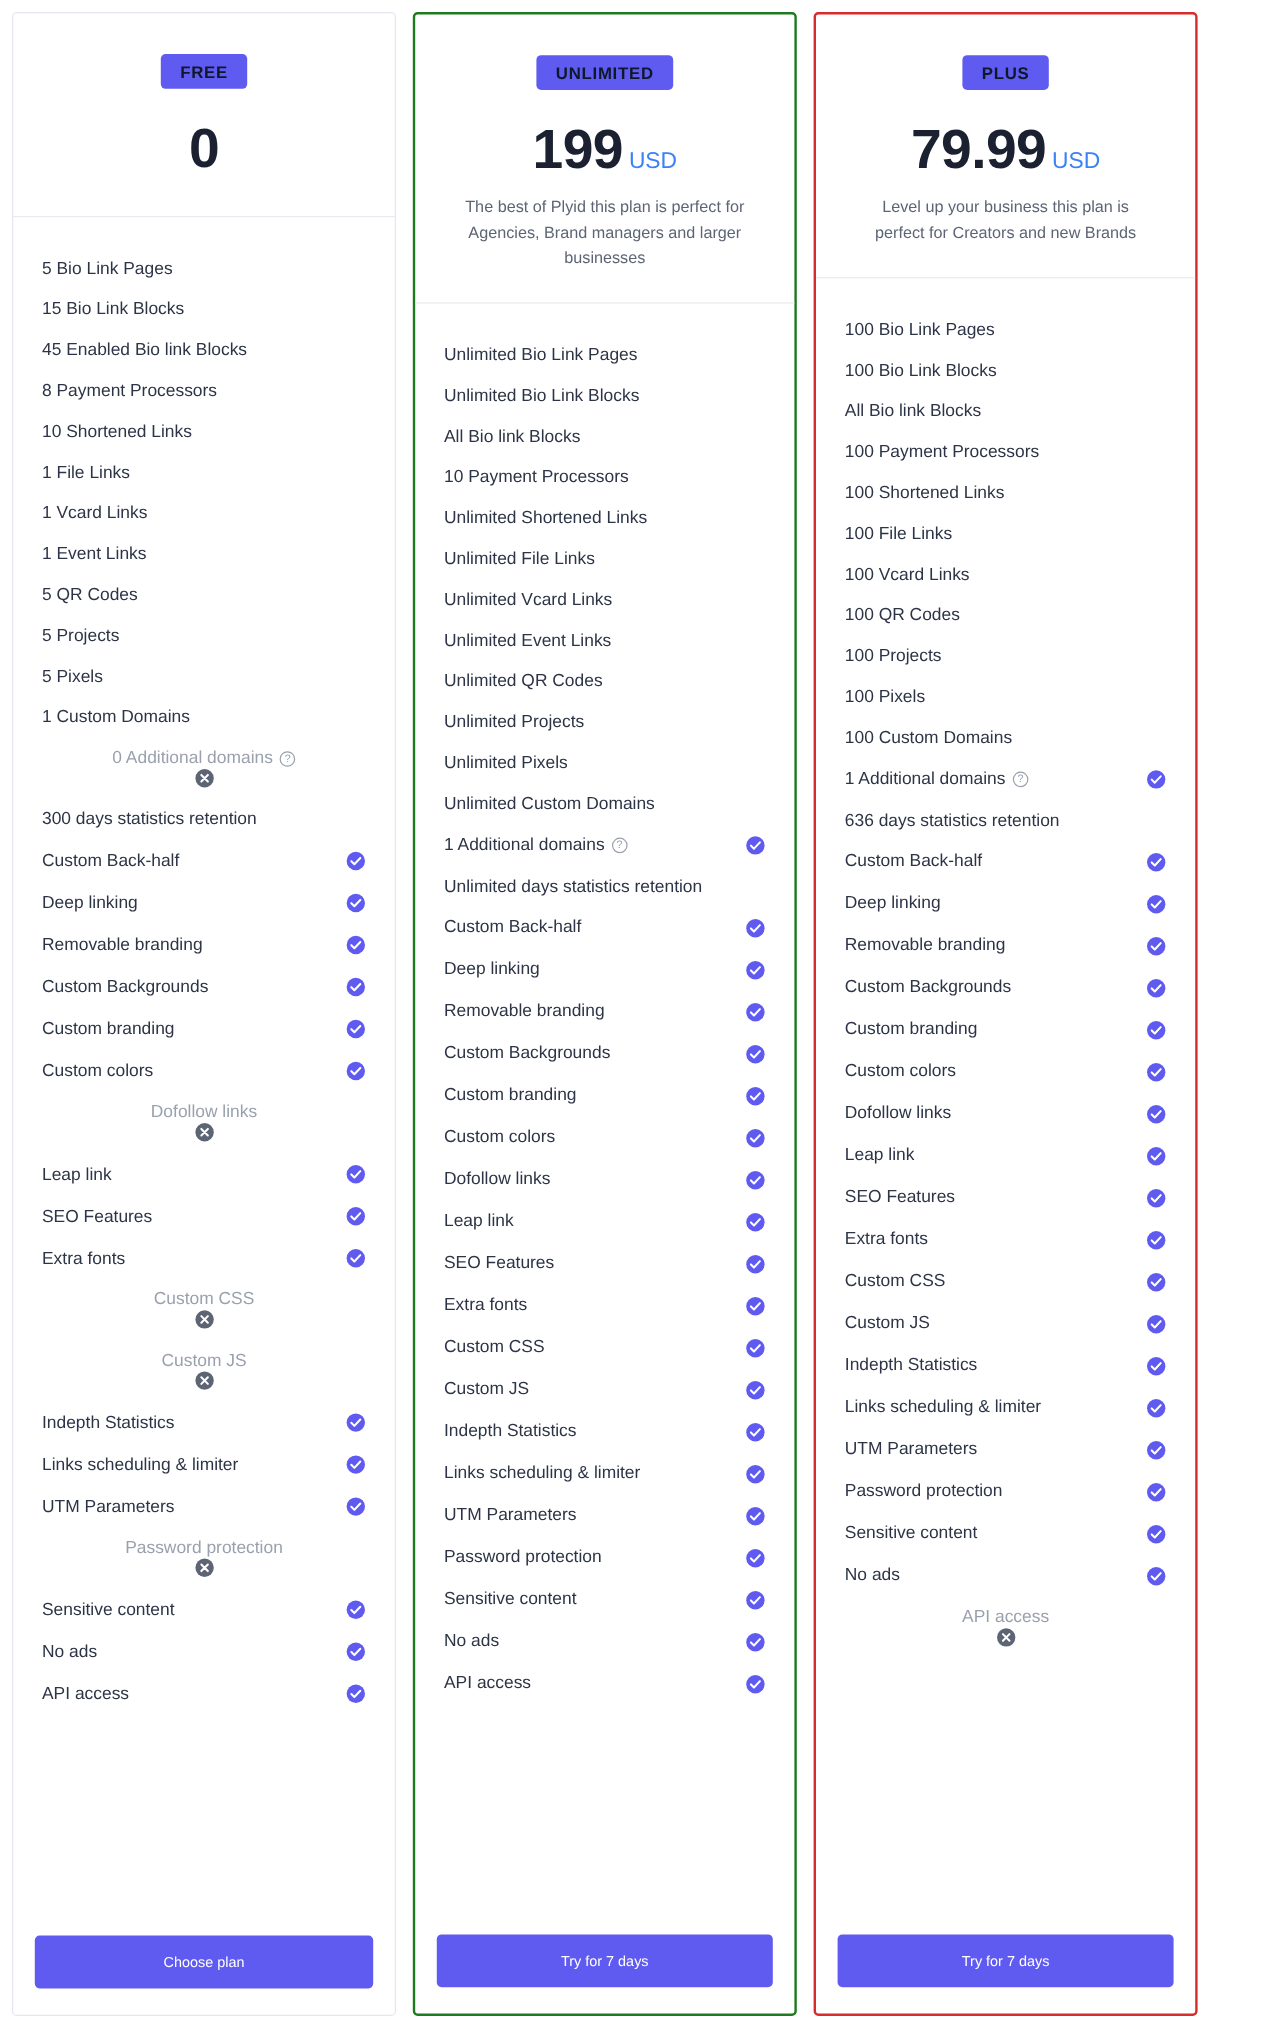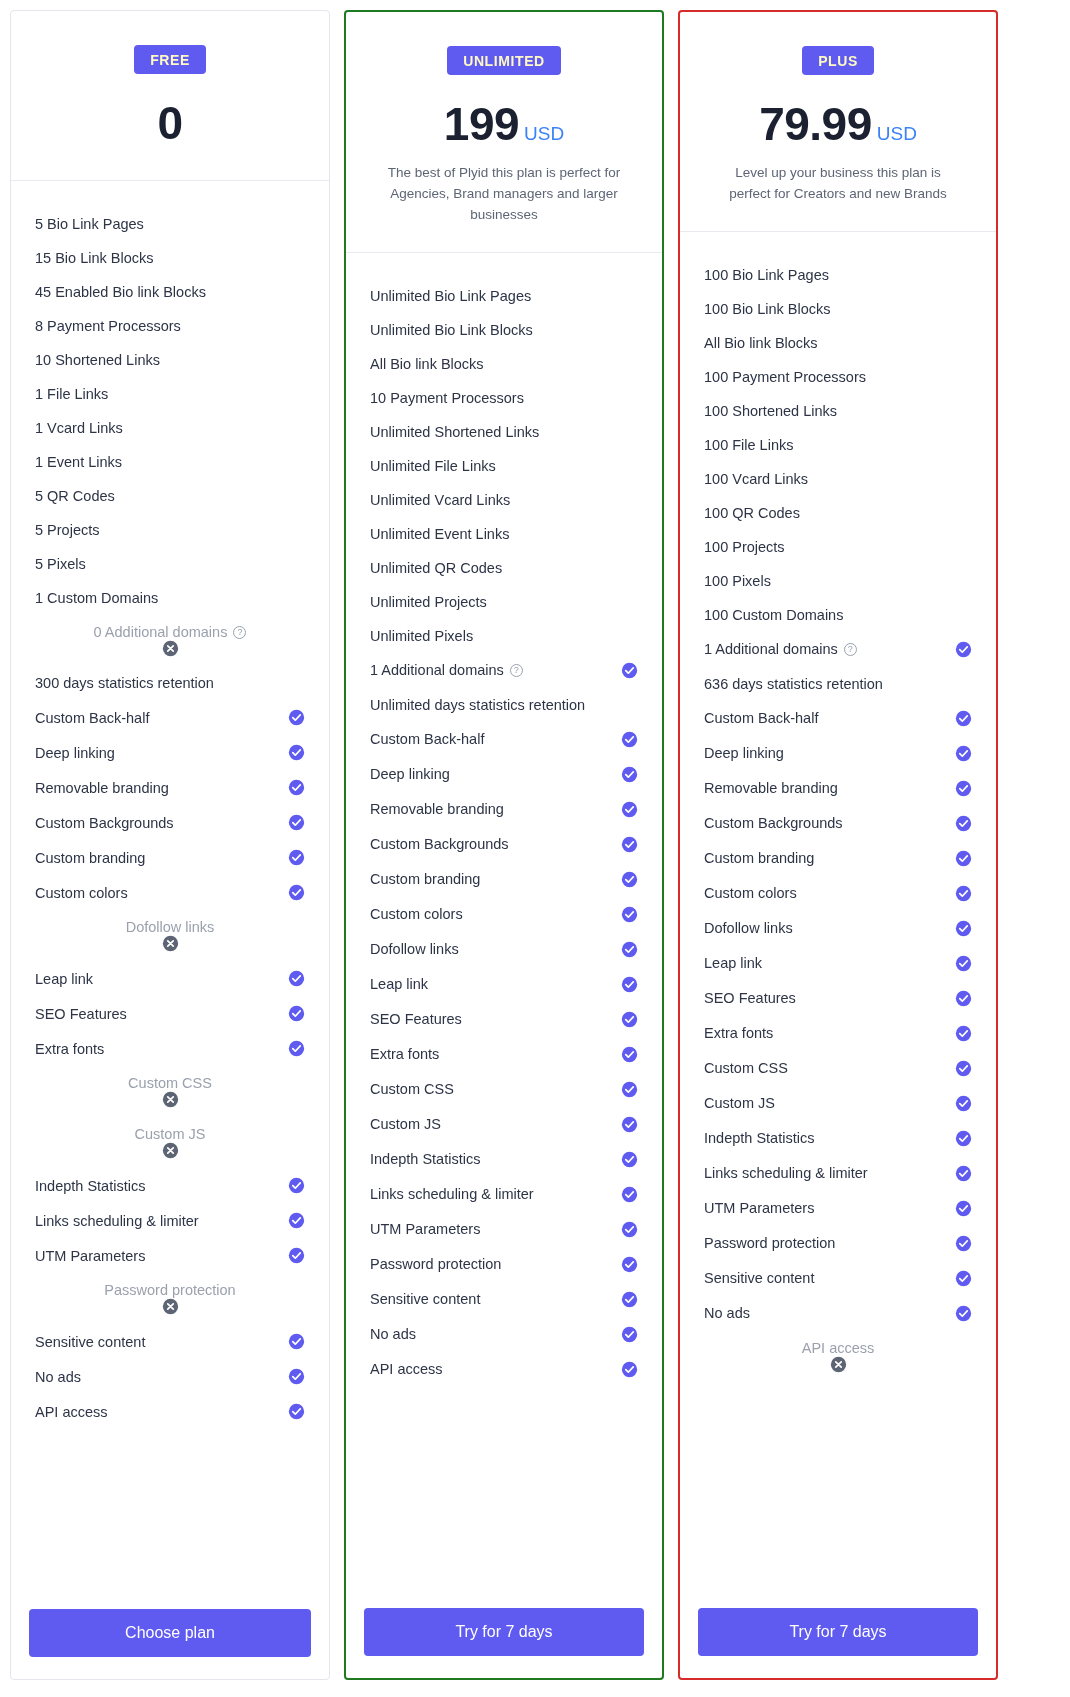--- a/index.html
+++ b/index.html
@@ -36,21 +36,21 @@
 
   .plan-head {
     padding: 34px 18px 26px 18px;
     text-align: center;
     border-bottom: 1px solid #e8eaef;
   }
   .plan.free .plan-head { padding-bottom: 30px; }
   .badge {
     display: inline-block;
     background: #5f5bf0;
-    color: #fef9c3;
+    color: #0f172a;
     font-size: 14px;
     font-weight: bold;
     letter-spacing: 0.6px;
     padding: 7px 16px 6px 16px;
     border-radius: 4px;
   }
   .price-row {
     margin-top: 22px;
     display: flex;
     align-items: baseline;
@@ -108,21 +108,21 @@
   .foot {
     padding: 16px 18px 22px 18px;
   }
   .cta {
     display: block;
     width: 100%;
     background: #5f5bf0;
     color: #ffffff;
     border: none;
     border-radius: 4px;
-    font-size: 16px;
+    font-size: 12px;
     font-family: "Liberation Sans", sans-serif;
     padding: 15px 0;
     cursor: pointer;
   }
 </style>
 </head>
 <body>
 
 <div class="page">
   <div class="plans" id="plans-root">
@@ -438,20 +438,25 @@
               <span>Unlimited Projects</span>
             </span>
           </div>
           <div class="feature">
             <span class="feature-label">
               <span>Unlimited Pixels</span>
             </span>
           </div>
           <div class="feature">
             <span class="feature-label">
+              <span>Unlimited Custom Domains</span>
+            </span>
+          </div>
+          <div class="feature">
+            <span class="feature-label">
               <span>1 Additional domains</span>
               <span class="qmark">?</span>
             </span>
             <span class="mark"><svg viewBox="0 0 20 20" width="17" height="17">
                 <circle cx="10" cy="10" r="9" fill="#5f5bf0"></circle>
                 <path d="M5.6 10.2 L8.6 13.2 L14.4 7" fill="none" stroke="#ffffff" stroke-width="2" stroke-linecap="round" stroke-linejoin="round"></path>
               </svg></span>
           </div>
           <div class="feature">
             <span class="feature-label">

